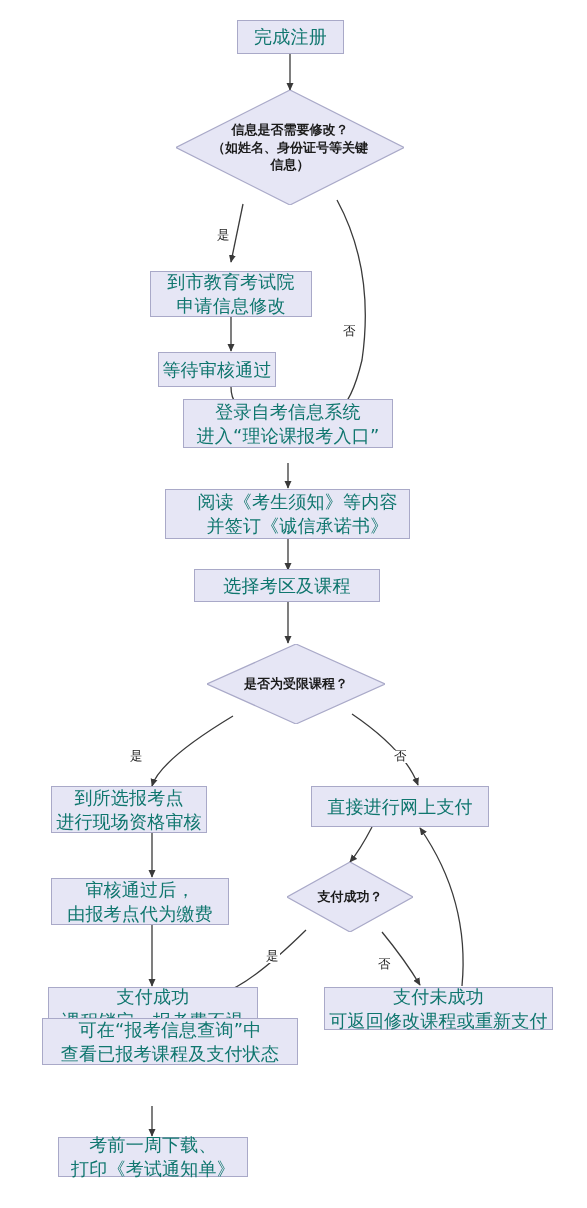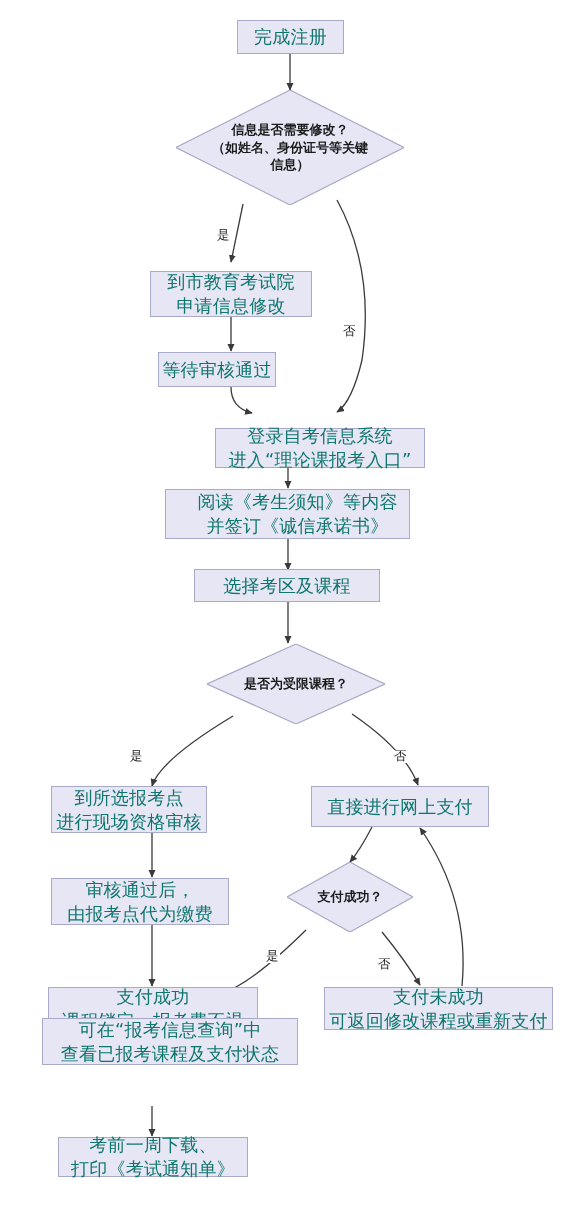--- a/index.html
+++ b/index.html
@@ -142,21 +142,21 @@
 
   <div class="node node-process" style="left:150px; top:262px; width:162px; height:46px;margin-top:9px;">
     <span class="node-label">到市教育考试院
 申请信息修改</span>
   </div>
 
   <div class="node node-process" style="left:158px; top:352px; width:118px; height:35px;">
     <span class="node-label">等待审核通过</span>
   </div>
 
-  <div class="node node-process" style="left:183px; top:428px; width:210px; height:40px;margin-left:32px;">
+  <div class="node node-process" style="left:183px; top:399px; width:210px; height:49px;">
     <span class="node-label">登录自考信息系统
 进入“理论课报考入口”</span>
   </div>
 
   <div class="node node-process" style="left:165px; top:489px; width:245px; height:50px;padding-left:20px;">
     <span class="node-label">阅读《考生须知》等内容
 并签订《诚信承诺书》</span>
   </div>
 
   <div class="node node-process" style="left:194px; top:569px; width:186px; height:33px;">

